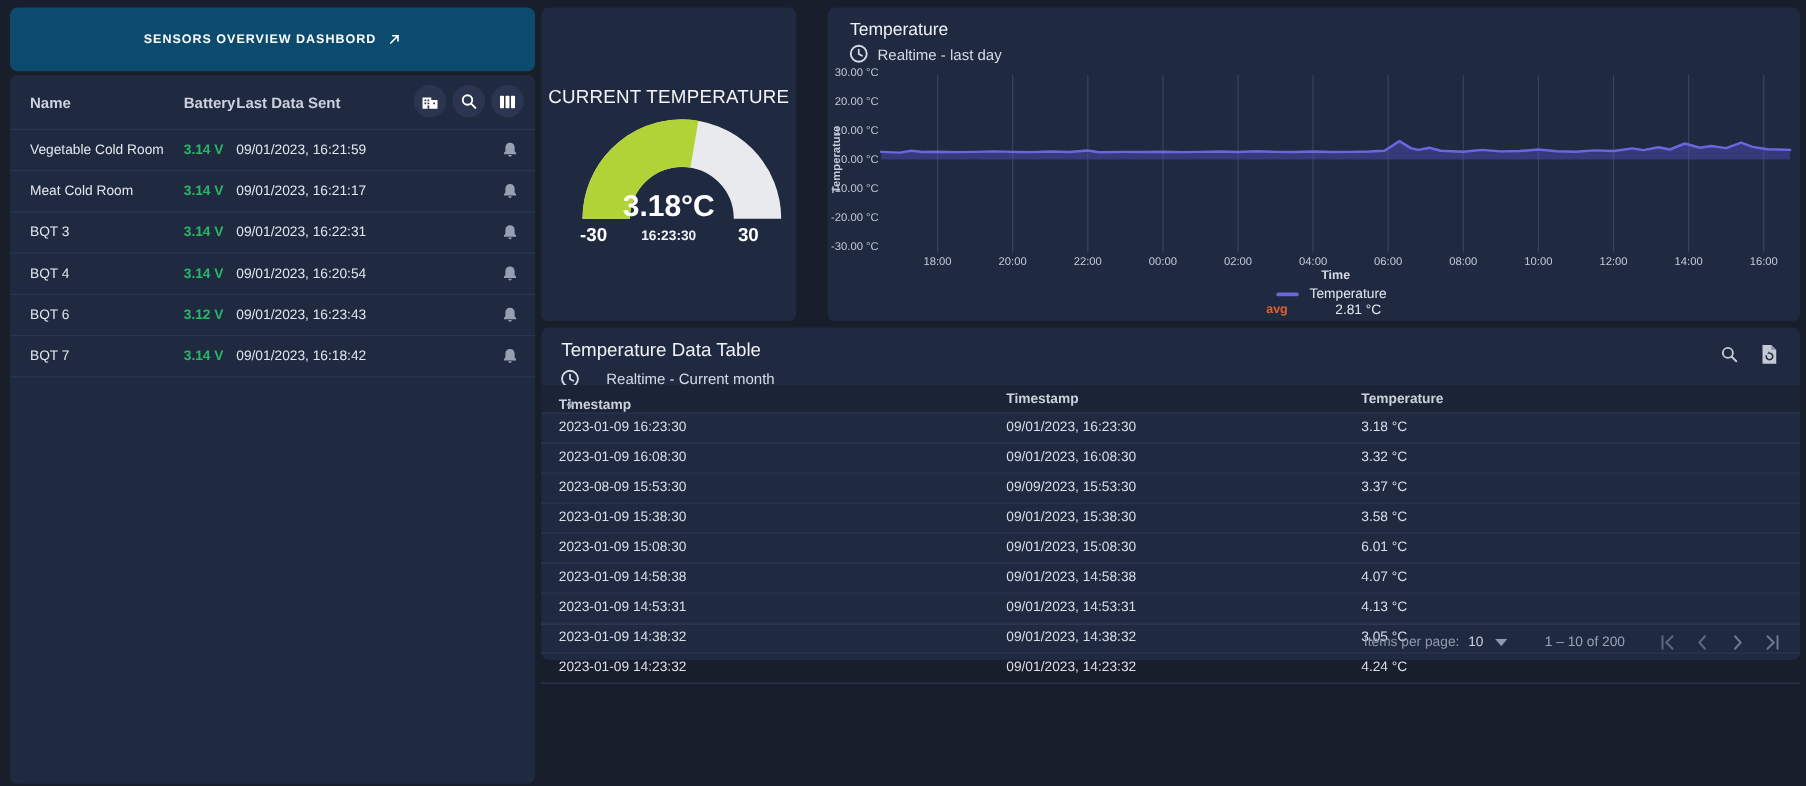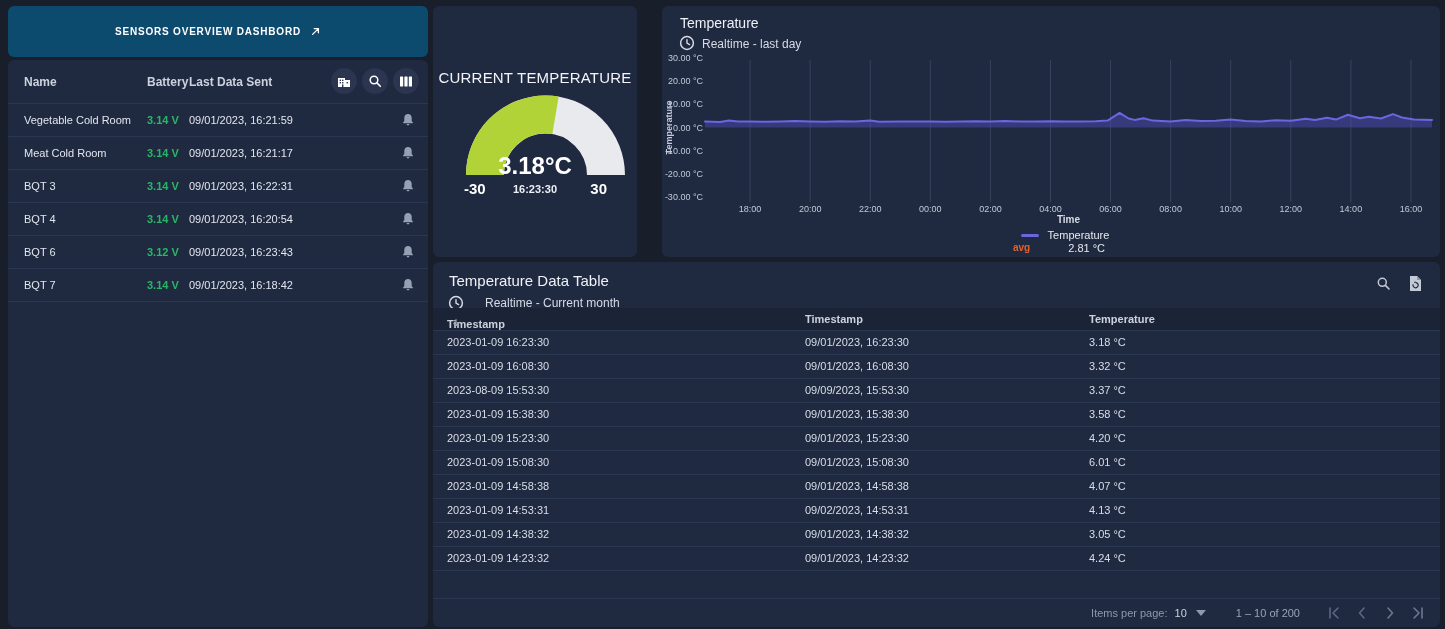--- a/index.html
+++ b/index.html
@@ -52,21 +52,21 @@
   #chart-svg{position:absolute;left:0;top:0;}
   .legend1{position:absolute;top:223px;left:0;width:100%;display:flex;justify-content:center;
            align-items:center;gap:9px;font-size:11px;color:#e5e9f0;transform:translateX(14px);}
   .legend1 .dash{width:18px;height:3px;border-radius:2px;background:#6b66e0;}
   .legend2{position:absolute;top:236px;left:0;width:100%;display:flex;justify-content:center;
            gap:38px;font-size:10px;transform:translateX(8px);}
   .legend2 .avg{color:#e0622f;font-weight:bold;}
   .legend2 .avgval{color:#e5e9f0;font-size:11px;}
 
   
-  #dtable{left:433px;top:262px;width:1007px;height:365px;}
+  #dtable{left:433px;top:262px;width:1007px;height:266px;}
   .dt-title{position:absolute;left:16px;top:10px;font-size:15px;color:#eef1f6;}
   .dt-sub{position:absolute;left:15px;top:33px;display:flex;align-items:center;gap:21px;
           font-size:12px;color:#d6dbe5;}
   .dt-icons{position:absolute;right:13px;top:9px;display:flex;gap:8px;}
   .dt-iconbtn{width:24px;height:24px;display:flex;align-items:center;justify-content:center;cursor:pointer;}
   .dt-colhead{position:absolute;left:0;top:46px;width:100%;height:22px;
               background:#1b2436;border-bottom:1px solid #2a3750;}
   .dt-colhead span{position:absolute;top:5px;font-size:11px;font-weight:bold;color:#ccd2dd;}
   .dc1{left:14px}.dc2{left:372px}.dc3{left:656px}
   .dt-colhead .sort{display:inline-block;margin-left:4px;vertical-align:-1px;}
@@ -302,37 +302,32 @@
         <span class="dc1">2023-08-09 15:53:30</span>
         <span class="dc2">09/09/2023, 15:53:30</span>
         <span class="dc3">3.37 °C</span>
       </div>
       <div class="dt-row">
         <span class="dc1">2023-01-09 15:38:30</span>
         <span class="dc2">09/01/2023, 15:38:30</span>
         <span class="dc3">3.58 °C</span>
       </div>
       <div class="dt-row">
-        <span class="dc1">2023-01-09 15:23:30</span>
-        <span class="dc2">09/01/2023, 15:23:30</span>
-        <span class="dc3">4.20 °C</span>
-      </div>
-      <div class="dt-row">
         <span class="dc1">2023-01-09 15:08:30</span>
         <span class="dc2">09/01/2023, 15:08:30</span>
         <span class="dc3">6.01 °C</span>
       </div>
       <div class="dt-row">
         <span class="dc1">2023-01-09 14:58:38</span>
         <span class="dc2">09/01/2023, 14:58:38</span>
         <span class="dc3">4.07 °C</span>
       </div>
       <div class="dt-row">
         <span class="dc1">2023-01-09 14:53:31</span>
-        <span class="dc2">09/02/2023, 14:53:31</span>
+        <span class="dc2">09/01/2023, 14:53:31</span>
         <span class="dc3">4.13 °C</span>
       </div>
       <div class="dt-row">
         <span class="dc1">2023-01-09 14:38:32</span>
         <span class="dc2">09/01/2023, 14:38:32</span>
         <span class="dc3">3.05 °C</span>
       </div>
       <div class="dt-row">
         <span class="dc1">2023-01-09 14:23:32</span>
         <span class="dc2">09/01/2023, 14:23:32</span>

